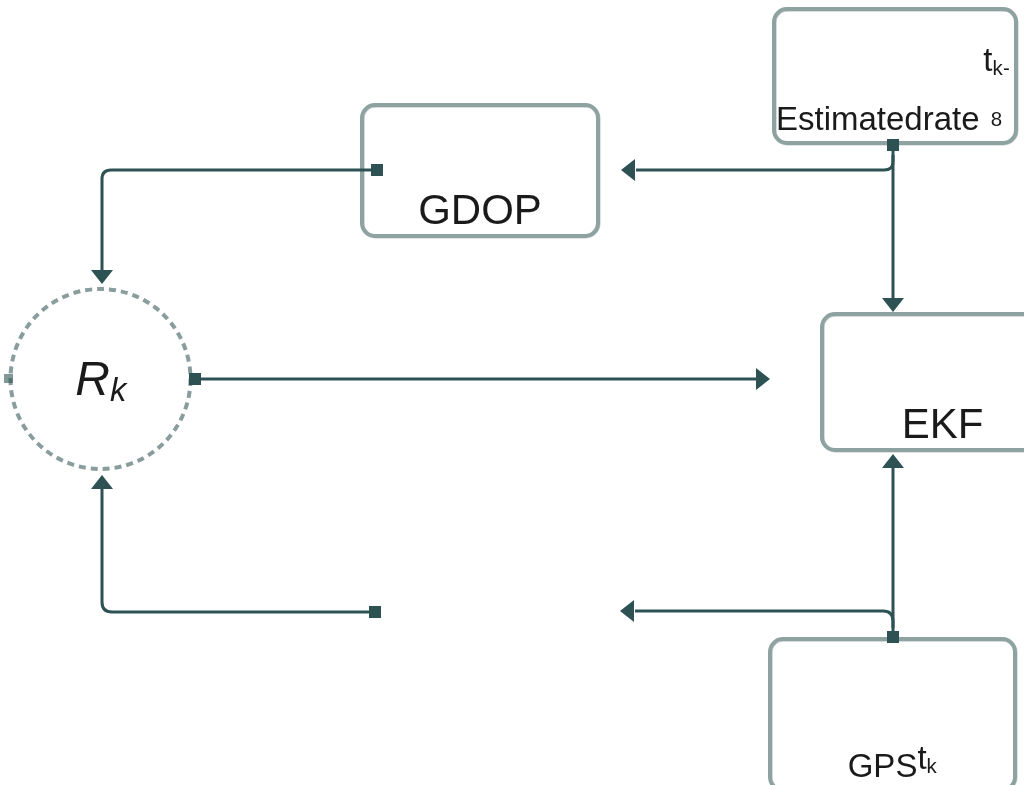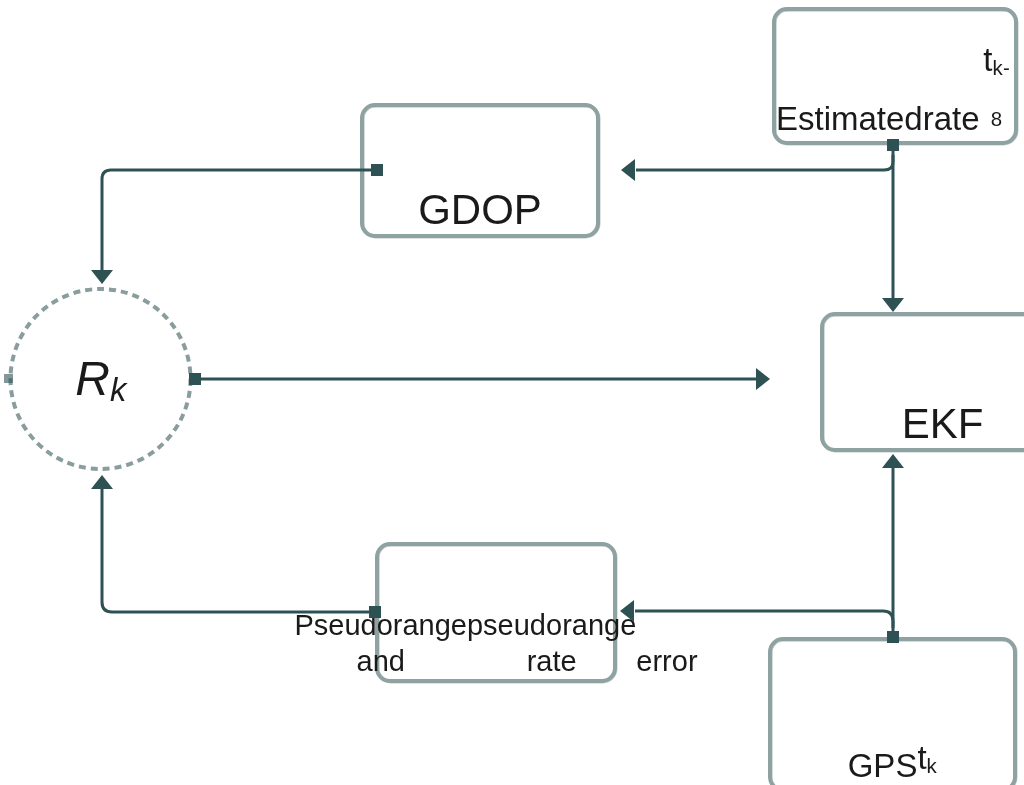--- a/index.html
+++ b/index.html
@@ -53,25 +53,20 @@
   </div>
 
   <div class="node node-gdop">
     <div>GDOP</div>
   </div>
 
   <div class="node node-ekf">
     <div>EKF</div>
   </div>
 
-  <div class="node node-pseudo">
-    <div>Pseudorange and</div>
-    <div>pseudorange rate</div>
-    <div>error</div>
-  </div>
 
   <div class="node node-gps">
     <div>GPS</div>
     <div><span>t</span><span class="subscript">k</span></div>
   </div>
 
   <svg class="connector-layer" width="1024" height="785" viewBox="0 0 1024 785" xmlns="http://www.w3.org/2000/svg">
 
     <circle class="rk-circle" cx="100.5" cy="379" r="90"></circle>
     <rect class="rk-attach" x="4" y="374" width="9" height="9"></rect>

